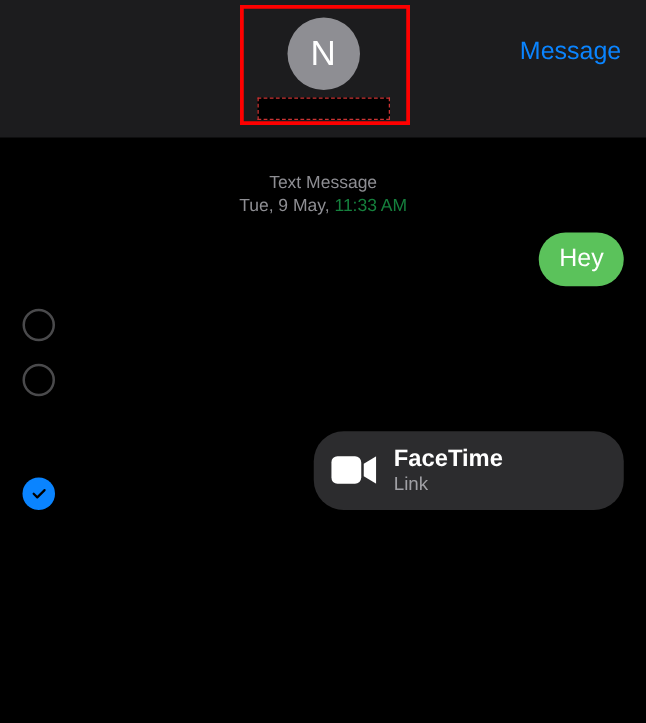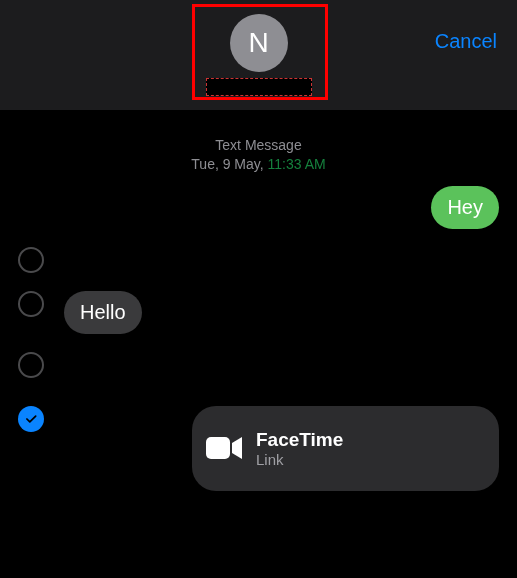--- a/index.html
+++ b/index.html
@@ -69,21 +69,21 @@
       line-height: 1.35;
     }
     .timestamp-row .label { display:block; }
     .timestamp-row .date { color:#8e8e93; }
     .timestamp-row .time { color:#15803d; }
     .messages {
       padding: 12px 18px 0 18px;
     }
     .row {
       display: flex;
-      align-items: flex-start;
+      align-items: flex-end;
       margin-bottom: 18px;
     }
     .row.right { justify-content: flex-end; }
     .select-circle {
       width: 26px;
       height: 26px;
       border-radius: 50%;
       border: 2px solid #4a4a4c;
       margin-right: 20px;
       flex-shrink: 0;
@@ -102,23 +102,23 @@
       font-size: 20px;
       max-width: 70%;
     }
     .bubble.grey { background: #3a3a3c; color: #fff; }
     .bubble.green { background: #5bc25b; color: #fff; }
     .facetime-card {
       background: #2c2c2e;
       border-radius: 24px;
       display: flex;
       align-items: center;
-      padding: 23px 14px;
+      padding: 12px 14px;
       gap: 14px;
-      width: 307px;
+      width: 248px;
     }
     .ft-icon {
       width: 36px;
       height: 26px;
       display:flex;
       align-items:center;
       justify-content:center;
     }
     .ft-text { flex: 1; }
     .ft-title { font-size: 19px; font-weight: 600; color:#fff; }
@@ -135,47 +135,41 @@
     }
   </style>
 </head>
 <body>
 
 <div class="header">
   <div class="avatar">
     <span>N</span>
   </div>
   <div class="contact-name-redacted"></div>
-  <button class="cancel-btn">Cancel</button>
+  <button class="cancel-btn">Message</button>
   <div class="highlight-box"></div>
 </div>
 
 <div class="timestamp-row">
   <span class="label">Text Message</span>
   <span class="date">Tue, 9 May, </span><span class="time">11:33 AM</span>
 </div>
 
 <div class="messages">
 
   <div class="row right">
     <div class="bubble green">
       <span>Hey</span>
     </div>
   </div>
 
   <div class="row">
     <div class="select-circle"></div>
   </div>
 
-  <div class="row">
-    <div class="select-circle"></div>
-    <div class="bubble grey">
-      <span>Hello</span>
-    </div>
-  </div>
 
   <div class="row">
     <div class="select-circle"></div>
   </div>
 
   <div class="row" style="margin-top:28px;">
     <div class="select-circle checked">
       <svg viewBox="0 0 24 24">
           <path d="M5 12l5 5L20 7" stroke="#000" stroke-width="3" fill="none" stroke-linecap="round" stroke-linejoin="round"></path>
         </svg>

